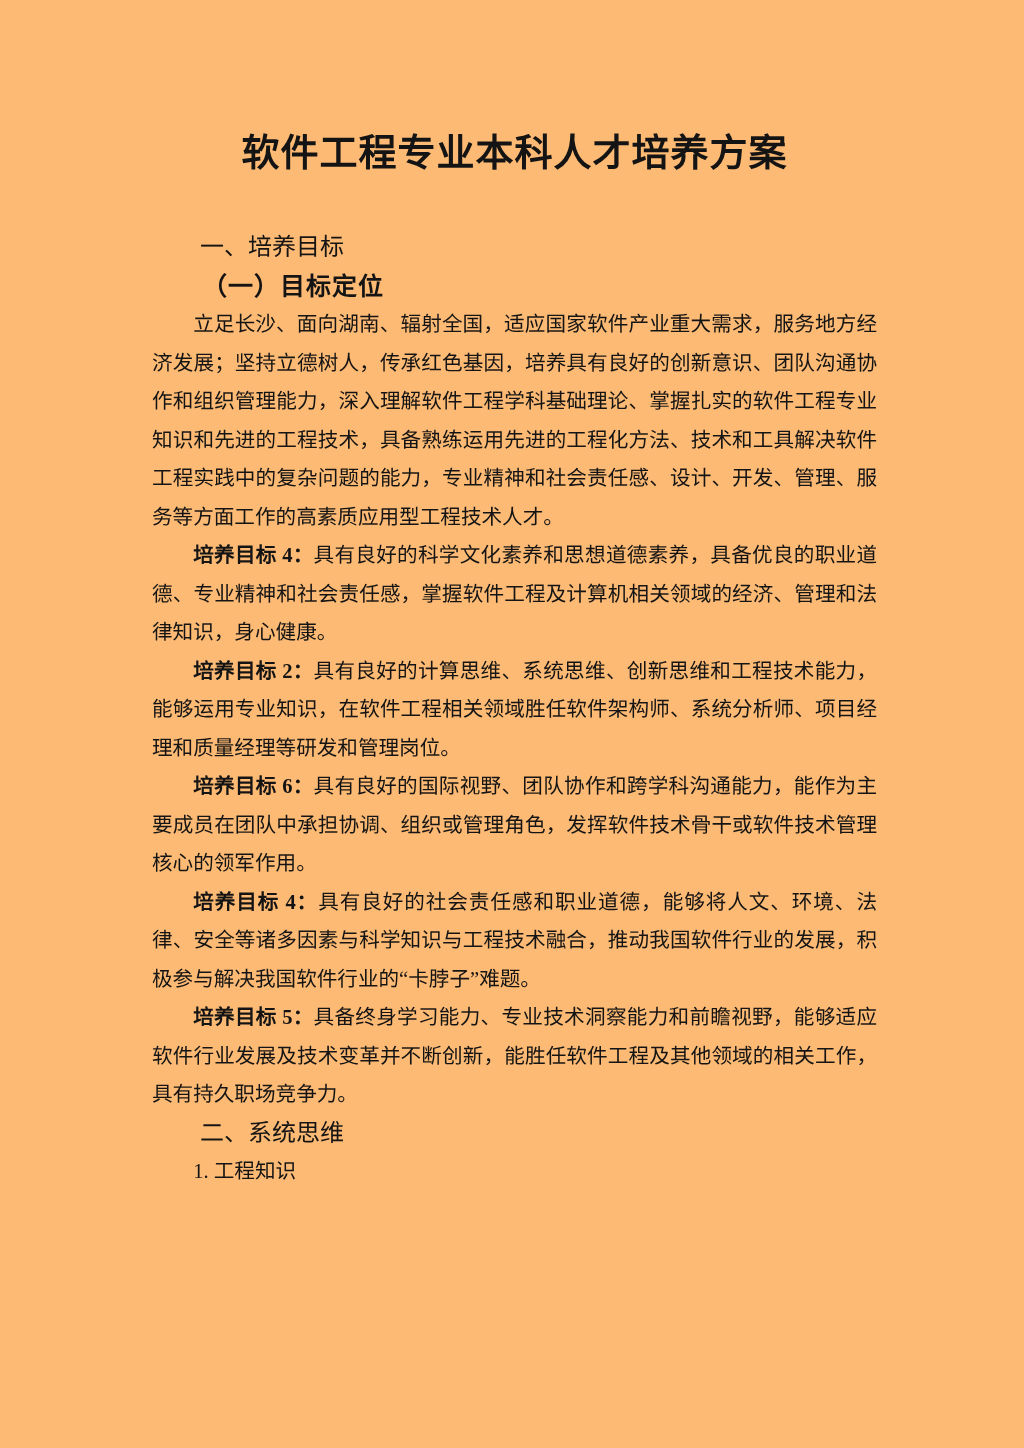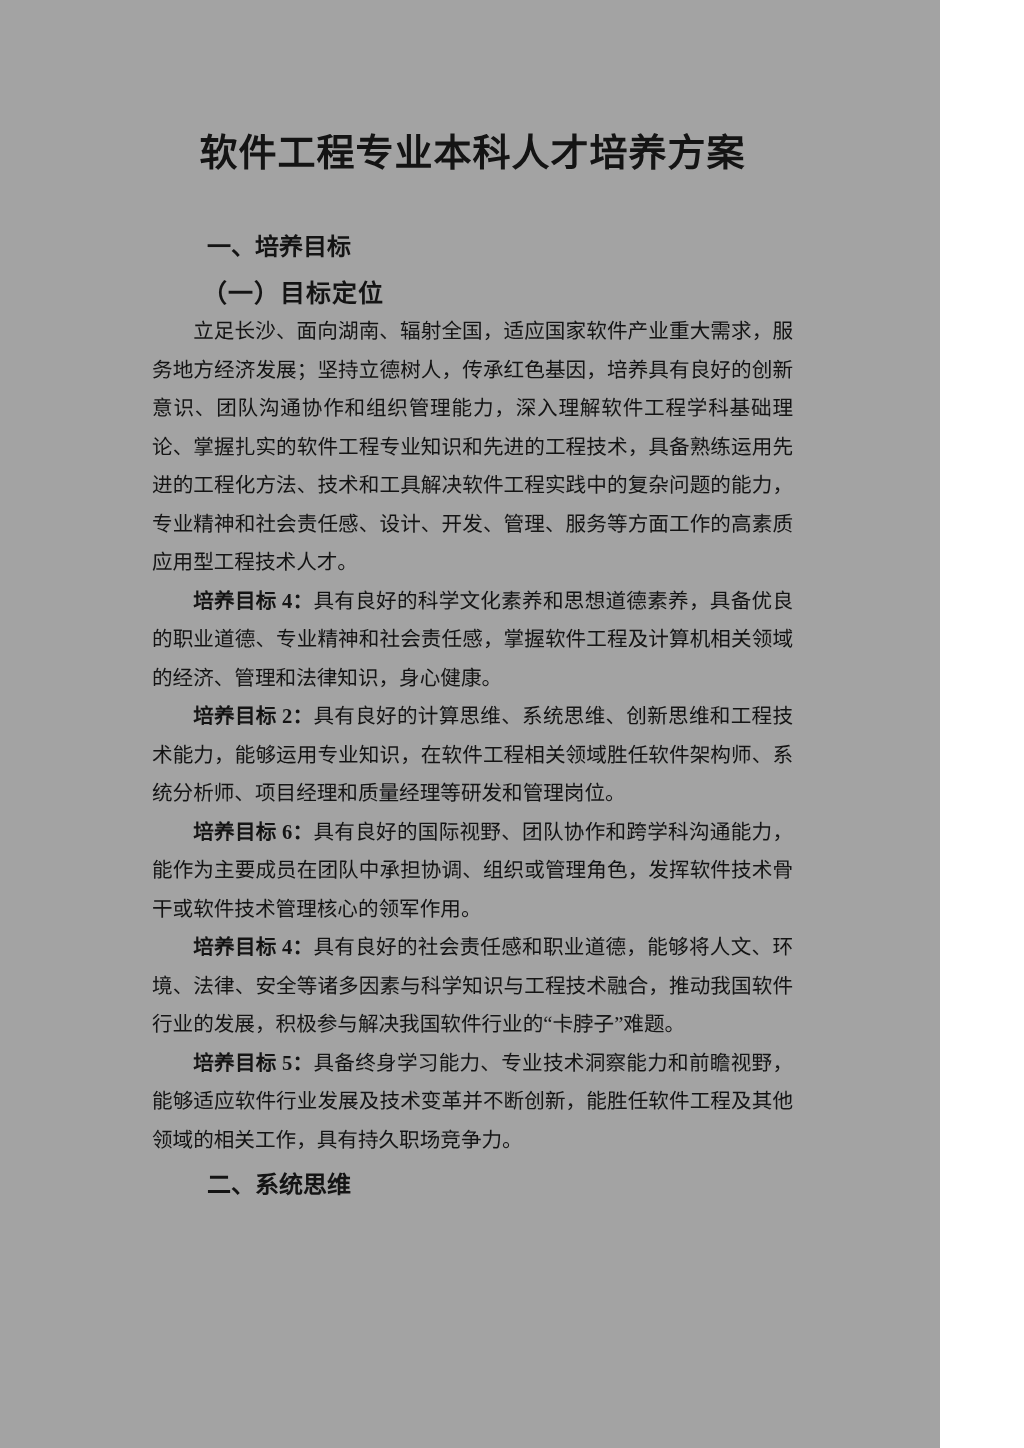--- a/index.html
+++ b/index.html
@@ -2,44 +2,44 @@
 <html lang="zh-CN"><head>
 <meta charset="utf-8">
 <style>
   html, body {
     margin: 0;
     padding: 0;
     background: #ffffff;
   }
   .page {
     position: relative;
-    width: 940px;
+    width: 1024px;
     height: 1448px;
-    background: #a3a3a3;
+    background: #fdba74;
     color: #141414;
     overflow: hidden;
     box-sizing: border-box;
     padding: 127px 147px 0 152px;
   }
   
   .doc-title {
     margin: 0 0 49px 0;
     font-family: "Liberation Sans", "DejaVu Sans", sans-serif;
     font-weight: bold;
     font-size: 38px;
     line-height: 52px;
     text-align: center;
     letter-spacing: 1px;
     white-space: nowrap;
   }
   
   .h2 {
-    margin: 7px;
+    margin: 0;
     font-family: "Liberation Sans", "DejaVu Sans", sans-serif;
-    font-weight: bold;
+    font-weight: normal;
     font-size: 24px;
     line-height: 38.5px;
     text-indent: 2em;
   }
   
   .h3 {
     margin: 0;
     font-family: Liberation Sans, sans-serif;
     font-weight: bold;
     font-size: 25px;
@@ -87,14 +87,15 @@
   <p class="body-para"><span class="goal-label">培养目标 2：</span><span>具有良好的计算思维、系统思维、创新思维和工程技术能力，能够运用专业知识，在软件工程相关领域胜任软件架构师、系统分析师、项目经理和质量经理等研发和管理岗位。</span></p>
 
   <p class="body-para"><span class="goal-label">培养目标 6：</span><span>具有良好的国际视野、团队协作和跨学科沟通能力，能作为主要成员在团队中承担协调、组织或管理角色，发挥软件技术骨干或软件技术管理核心的领军作用。</span></p>
 
   <p class="body-para"><span class="goal-label">培养目标 4：</span><span>具有良好的社会责任感和职业道德，能够将人文、环境、法律、安全等诸多因素与科学知识与工程技术融合，推动我国软件行业的发展，积极参与解决我国软件行业的“卡脖子”难题。</span></p>
 
   <p class="body-para"><span class="goal-label">培养目标 5：</span><span>具备终身学习能力、专业技术洞察能力和前瞻视野，能够适应软件行业发展及技术变革并不断创新，能胜任软件工程及其他领域的相关工作，具有持久职场竞争力。</span></p>
 
   <h2 class="h2">二、系统思维</h2>
 
+  <p class="list-item">1. 工程知识</p>
 
 </div>
 
 </body></html>

